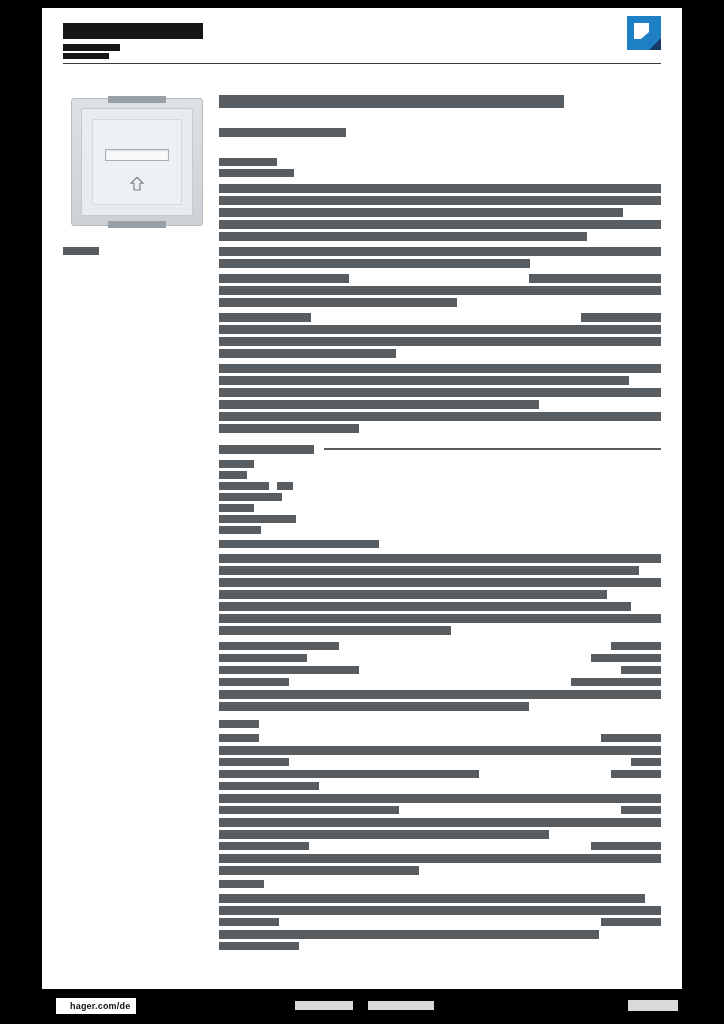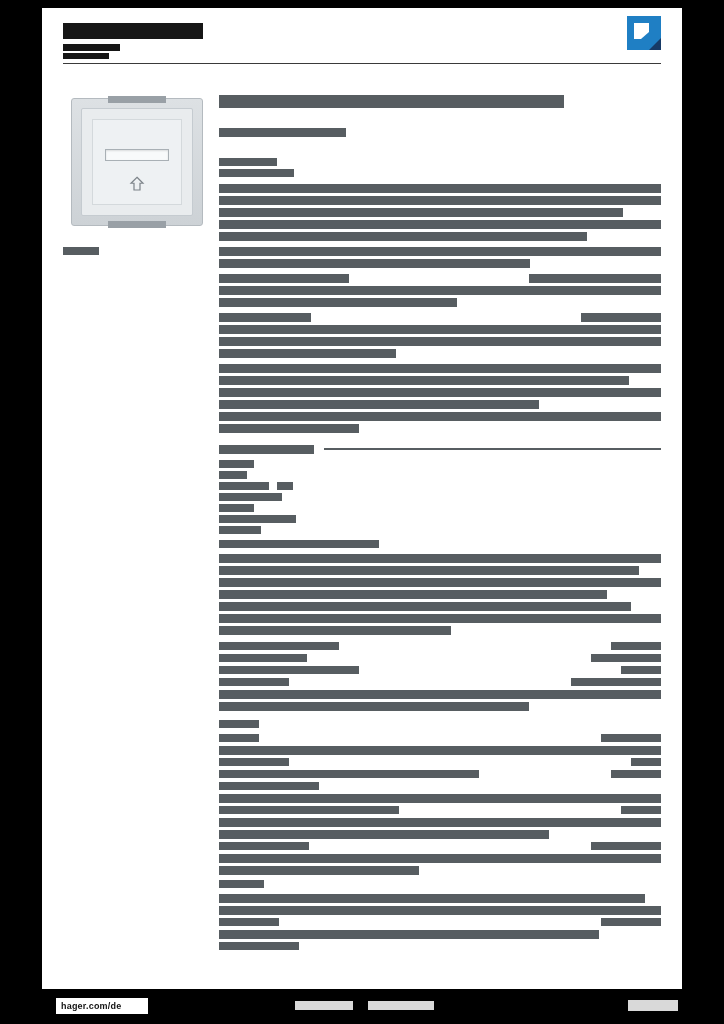--- a/index.html
+++ b/index.html
@@ -18,22 +18,22 @@
   .claw{position:absolute;left:50%;transform:translateX(-50%);width:58px;height:7px;background:#99a0a6;}
   .claw.top{top:-3px;} .claw.bottom{bottom:-3px;}
   .frame-inner{position:absolute;left:9px;right:9px;top:9px;bottom:9px;background:#e9ecee;
                border:1px solid #c5cbd0;border-radius:2px;}
   .rocker{position:absolute;left:10px;right:10px;top:10px;bottom:10px;background:#eef1f3;border:1px solid #d4d9dc;}
   .label-slot{position:absolute;left:14%;right:14%;top:34%;height:12%;background:#f8fafb;
               border:1px solid #a9b0b5;box-shadow:inset 0 1px 2px rgba(0,0,0,.12);}
   .arrow-wrap{position:absolute;left:50%;bottom:8%;transform:translateX(-50%);}
   
   .footer{position:absolute;left:0;top:989px;width:724px;height:35px;background:#000;}
-  .url-box{position:absolute;left:56px;top:9px;width:92px;height:16px;background:#fff;color:#121212;
-           font-size:9px;font-weight:bold;line-height:16px;padding-left:5px;box-sizing:border-box;
+  .url-box{position:absolute;left:56px;top:9px;width:80px;height:16px;background:#fff;color:#121212;
+           font-size:9px;font-weight:bold;line-height:16px;padding-left:14px;box-sizing:border-box;
            text-decoration:none;letter-spacing:.2px;display:block;}
   .logo{position:absolute;right:21px;top:8px;width:34px;height:34px;}
   .header-zone{position:absolute;left:0;top:0;width:640px;height:55px;}
   .caption-zone{position:absolute;left:0;top:0;width:640px;height:100%;pointer-events:none;}
 </style>
 </head>
 <body>
 
 <div class="canvas">
   <div class="page">

